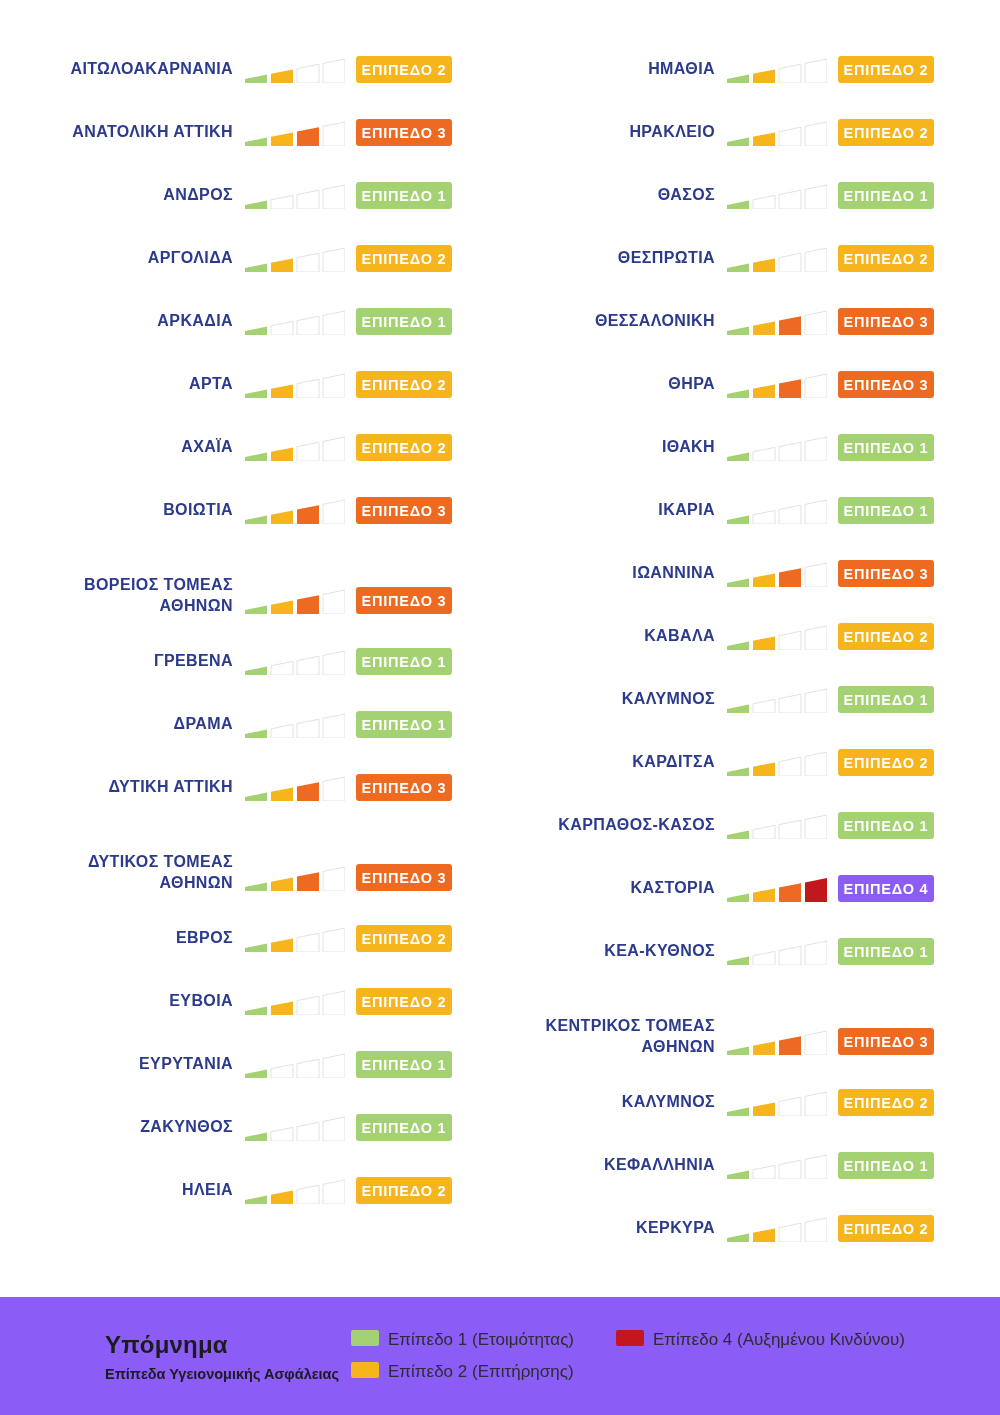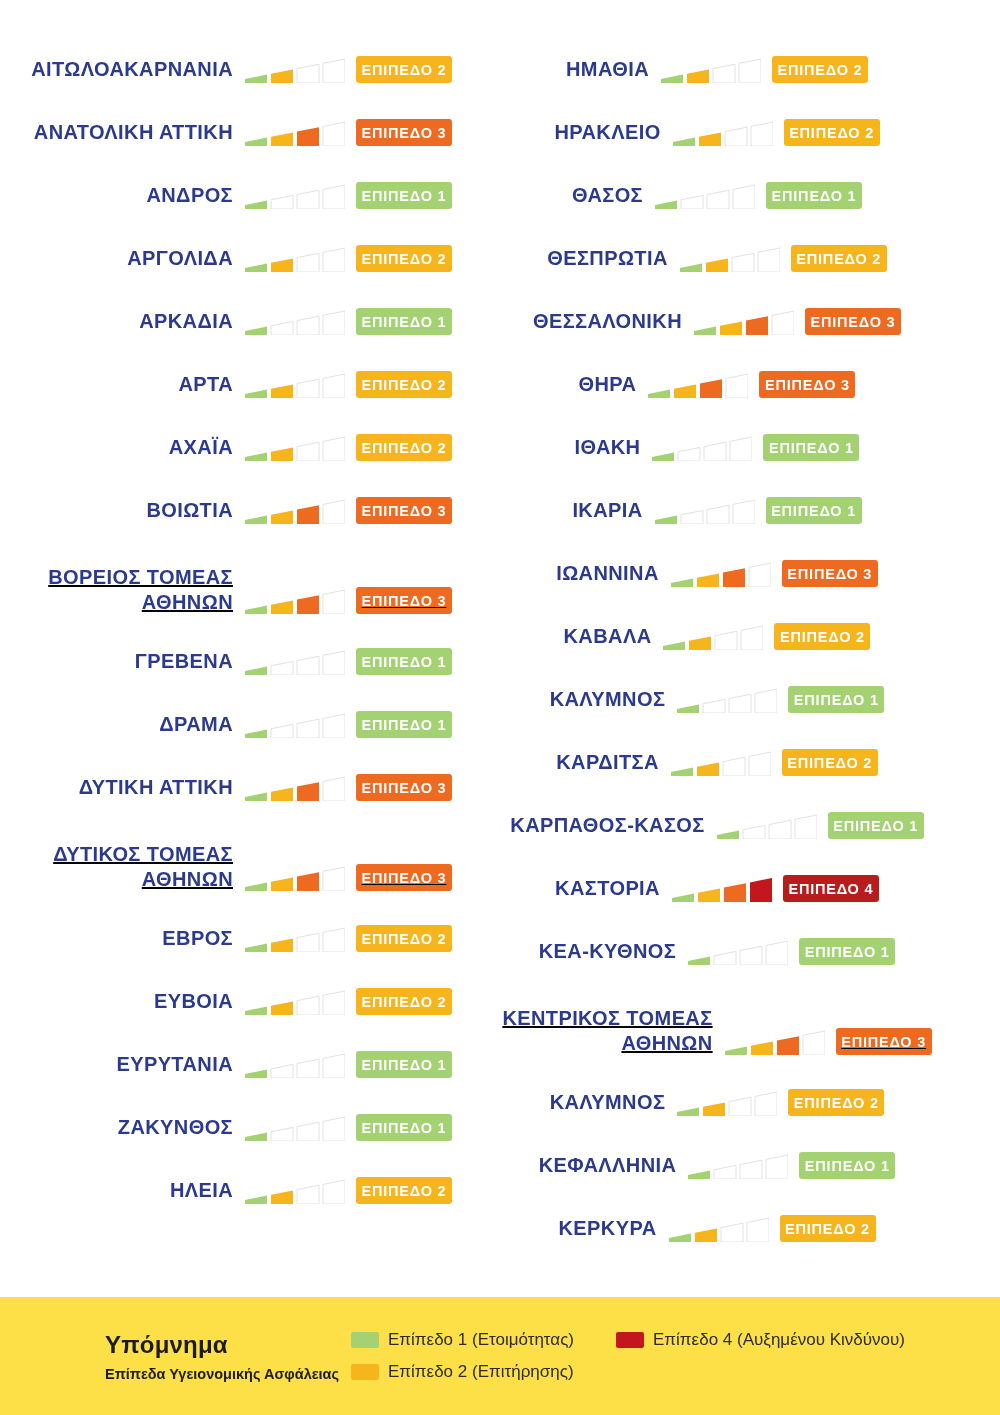--- a/index.html
+++ b/index.html
@@ -4,44 +4,44 @@
 <style>
   html,body{margin:0;padding:0;}
   body{
     width:1000px;height:1415px;position:relative;background:#ffffff;
     font-family:"Liberation Sans","DejaVu Sans",sans-serif;
     overflow:hidden;
   }
   .board{position:absolute;top:38px;left:0;width:1000px;display:flex;}
   .col{display:flex;flex-direction:column;box-sizing:border-box;}
   .col-left{width:500px;padding-right:48px;}
-  .col-right{width:500px;padding-right:66px;align-items:center;}
+  .col-right{width:500px;padding-right:66px;}
   .row{display:flex;align-items:center;justify-content:flex-end;min-height:63px;}
-  .row.tall{min-height:88px;align-items:flex-end;padding-bottom:16px;box-sizing:border-box;text-decoration:underline;}
+  .row.tall{min-height:88px;align-items:flex-end;padding-bottom:16px;box-sizing:border-box;}
   .name{
-    color:#2B3A8C;font-weight:bold;font-size:20px;letter-spacing:.4px;
+    color:#2B3A8C;font-weight:bold;font-size:16px;letter-spacing:.4px;
     text-align:right;white-space:pre;line-height:1.28;margin-right:12px;
   }
   .row.tall .name{position:relative;top:2px;}
   .meter{width:100px;height:26px;flex:none;display:block;}
   .badge{
     width:96px;height:27px;margin-left:11px;flex:none;border-radius:3px;
     color:#fff;font-size:14.5px;font-weight:bold;letter-spacing:.8px;
     display:flex;align-items:center;justify-content:center;white-space:nowrap;
   }
-  .footer{position:absolute;left:0;top:1297px;width:1000px;height:118px;background:#fde047;}
+  .footer{position:absolute;left:0;top:1297px;width:1000px;height:118px;background:#8b5cf6;}
   .footer-inner{display:flex;align-items:center;height:100%;}
   .legend-head{margin-left:105px;width:246px;flex:none;}
   .legend-title{font-size:24px;font-weight:800;color:#1C1C1E;letter-spacing:.2px;}
   .legend-sub{font-size:14.5px;font-weight:bold;color:#1C1C1E;margin-top:7px;}
   .legend-grid{
     display:grid;grid-auto-flow:column;grid-template-rows:repeat(2,auto);
     column-gap:42px;row-gap:12px;
   }
-  .legend-item{display:flex;align-items:center;font-size:17px;color:#2D2D2F;}
+  .legend-item{display:flex;align-items:flex-start;font-size:17px;color:#2D2D2F;}
   .swatch{width:28px;height:16px;border-radius:2px;margin-right:9px;flex:none;}
 </style>
 </head>
 <body>
 
 <div class="board">
   <div class="col col-left" id="col-left">
       <div class="row">
         <div class="name">ΑΙΤΩΛΟΑΚΑΡΝΑΝΙΑ</div>
         <svg class="meter" viewBox="0 0 100 26" xmlns="http://www.w3.org/2000/svg">
@@ -357,21 +357,21 @@
         <div class="badge" style="background: rgb(164, 209, 114);">ΕΠΙΠΕΔΟ 1</div>
       </div>
       <div class="row">
         <div class="name">ΚΑΣΤΟΡΙΑ</div>
         <svg class="meter" viewBox="0 0 100 26" xmlns="http://www.w3.org/2000/svg">
           <polygon points="0,22.0 22,17.6 22,26 0,26" fill="#A4D172" stroke="none" stroke-width="1"></polygon>
           <polygon points="26,16.8 48,12.4 48,26 26,26" fill="#F6B41D" stroke="none" stroke-width="1"></polygon>
           <polygon points="52,11.6 74,7.2 74,26 52,26" fill="#EE6A21" stroke="none" stroke-width="1"></polygon>
           <polygon points="78,6.4 100,2.0 100,26 78,26" fill="#C2171D" stroke="none" stroke-width="1"></polygon>
         </svg>
-        <div class="badge" style="background: #b91c1c;">ΕΠΙΠΕΔΟ 4</div>
+        <div class="badge" style="background: #8b5cf6;">ΕΠΙΠΕΔΟ 4</div>
       </div>
       <div class="row">
         <div class="name">ΚΕΑ-ΚΥΘΝΟΣ</div>
         <svg class="meter" viewBox="0 0 100 26" xmlns="http://www.w3.org/2000/svg">
           <polygon points="0,22.0 22,17.6 22,26 0,26" fill="#A4D172" stroke="none" stroke-width="1"></polygon>
           <polygon points="26,16.8 48,12.4 48,26 26,26" fill="#ffffff" stroke="#E2E2E4" stroke-width="1"></polygon>
           <polygon points="52,11.6 74,7.2 74,26 52,26" fill="#ffffff" stroke="#E2E2E4" stroke-width="1"></polygon>
           <polygon points="78,6.4 100,2.0 100,26 78,26" fill="#ffffff" stroke="#E2E2E4" stroke-width="1"></polygon>
         </svg>
         <div class="badge" style="background: rgb(164, 209, 114);">ΕΠΙΠΕΔΟ 1</div>

